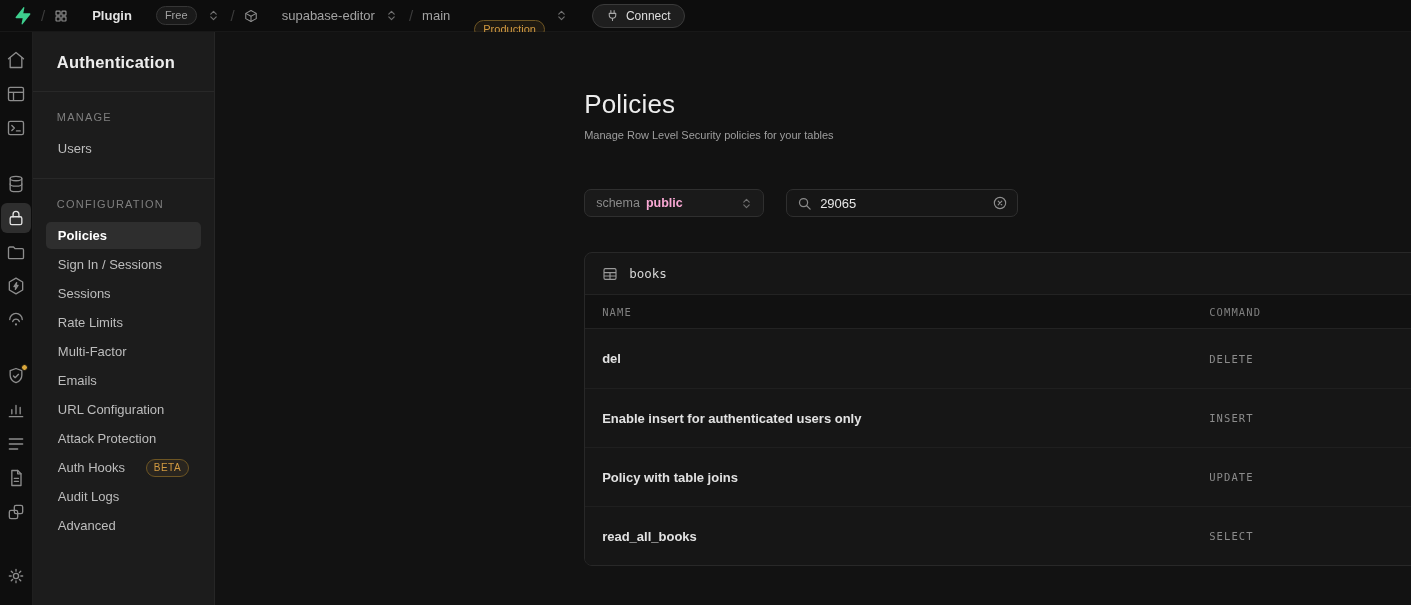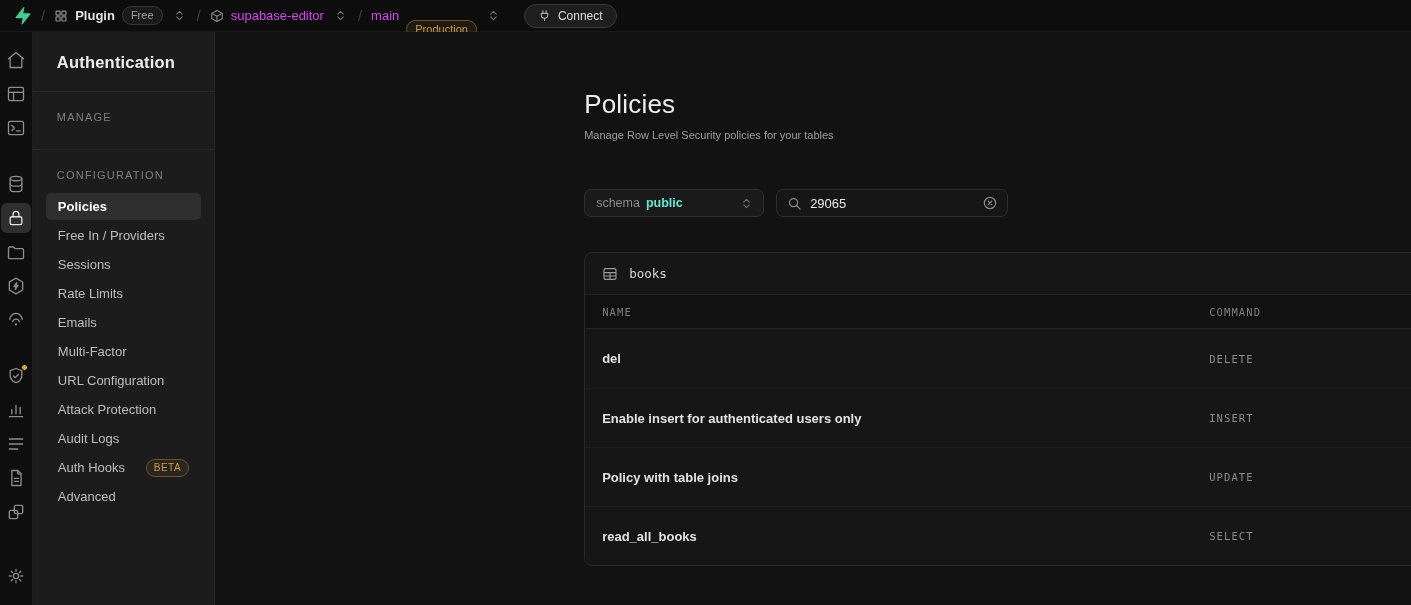--- a/index.html
+++ b/index.html
@@ -10,24 +10,24 @@
   }
   svg { display: block; }
 
   
   .topbar {
     height: 32px; background: #0d0d0d; display: flex; align-items: center;
     padding: 0 12px 0 13px; gap: 8px; border-bottom: 1px solid #181818;
   }
   .logo { color: #3ecf8e; display: flex; align-items: center; cursor: pointer; }
   .slash { color: #3c3c3c; font-size: 15px; padding: 0 1px; }
-  .crumb { display: flex; align-items: center; gap: 7px; cursor: pointer; }
+  .crumb { display: flex; align-items: center; gap: 24px; cursor: pointer; }
   .crumb-icon { color: #8f8f8f; display: flex; }
   .crumb-label { font-size: 13px; color: #e3e3e3; white-space: nowrap; }
-  .crumb-label.dim { color: #d946ef; text-align: right; }
+  .crumb-label.dim { color: #a3a3a3; text-align: right; }
   .badge { font-size: 11px; line-height: 1; padding: 3px 8px; border-radius: 999px; white-space: nowrap; }
   .badge-free { color: #a3a3a3; border: 1px solid #363636; background: #1a1a1a; }
   .badge-prod { color: #d29a41; border: 1px solid #6d5523; background: rgba(210,154,65,.09); margin-top: 28px; }
   .updown { color: #6f6f6f; display: flex; padding: 2px; border-radius: 4px; cursor: pointer; }
   .connect-btn {
     margin-left: 14px; display: flex; align-items: center; gap: 7px;
     height: 24px; padding: 0 13px; border-radius: 999px;
     background: #1e1e1e; border: 1px solid #3a3a3a; color: #dedede;
     font-size: 12px; cursor: pointer;
   }
@@ -77,28 +77,28 @@
     border-radius: 999px; color: #d29a41; border: 1px solid #6d5523;
     background: rgba(210,154,65,.07); letter-spacing: .5px;
   }
 
   
   .content { flex: 1 1 auto; background: #121212; overflow: hidden; }
   .page { padding: 57px 0 0 369px; }
   .page-title { font-size: 26px; font-weight: 400; color: #ededed; letter-spacing: .2px; }
   .page-subtitle { margin-top: 9px; font-size: 11px; color: #9e9e9e; }
 
-  .filters { margin-top: 48px; display: flex; gap: 12px; align-items: center; }
+  .filters { margin-top: 48px; display: flex; gap: 22px; align-items: center; }
   .schema-select {
     width: 180px; height: 28px; border: 1px solid #2f2f2f; border-radius: 7px;
     background: #1a1a1a; display: flex; align-items: center; padding: 0 8px 0 11px;
     cursor: pointer;
   }
   .schema-select .pre { color: #8a8a8a; font-size: 12.5px; margin-right: 6px; }
-  .schema-select .val { color: #5eead4; font-size: 12.5px; font-weight: 600; }
+  .schema-select .val { color: #f9a8d4; font-size: 12.5px; font-weight: 600; }
   .schema-select .updown { margin-left: auto; }
   .search-box {
     width: 232px; height: 28px; border: 1px solid #2f2f2f; border-radius: 7px;
     background: #161616; display: flex; align-items: center; padding: 0 9px 0 10px; gap: 8px;
   }
   .search-box .icon { color: #8a8a8a; flex: 0 0 auto; }
   .search-box input {
     flex: 1 1 auto; min-width: 0; background: transparent; border: none; outline: none;
     color: #e8e8e8; font-size: 13px; font-family: "Liberation Sans", sans-serif;
   }
@@ -300,54 +300,57 @@
         </svg>
     </button>
   </nav>
 
   <aside class="sidebar">
     <div class="side-title-wrap">
       <div class="side-title">Authentication</div>
     </div>
 
     <div class="section-heading">MANAGE</div>
+    <div class="side-item">
+      <span>Users</span>
+    </div>
 
     <div class="side-divider"></div>
 
     <div class="section-heading">CONFIGURATION</div>
     <div class="side-item selected">
       <span>Policies</span>
     </div>
     <div class="side-item">
-      <span>Free In / Providers</span>
+      <span>Sign In / Sessions</span>
     </div>
     <div class="side-item">
       <span>Sessions</span>
     </div>
     <div class="side-item">
       <span>Rate Limits</span>
     </div>
     <div class="side-item">
+      <span>Multi-Factor</span>
+    </div>
+    <div class="side-item">
       <span>Emails</span>
     </div>
     <div class="side-item">
-      <span>Multi-Factor</span>
-    </div>
-    <div class="side-item">
       <span>URL Configuration</span>
     </div>
     <div class="side-item">
       <span>Attack Protection</span>
-    </div>
-    <div class="side-item">
-      <span>Audit Logs</span>
     </div>
     <div class="side-item">
       <span>Auth Hooks</span>
       <span class="badge-beta">BETA</span>
+    </div>
+    <div class="side-item">
+      <span>Audit Logs</span>
     </div>
     <div class="side-item">
       <span>Advanced</span>
     </div>
   </aside>
 
   <main class="content">
     <div class="page">
       <h1 class="page-title">Policies</h1>
       <div class="page-subtitle">Manage Row Level Security policies for your tables</div>

